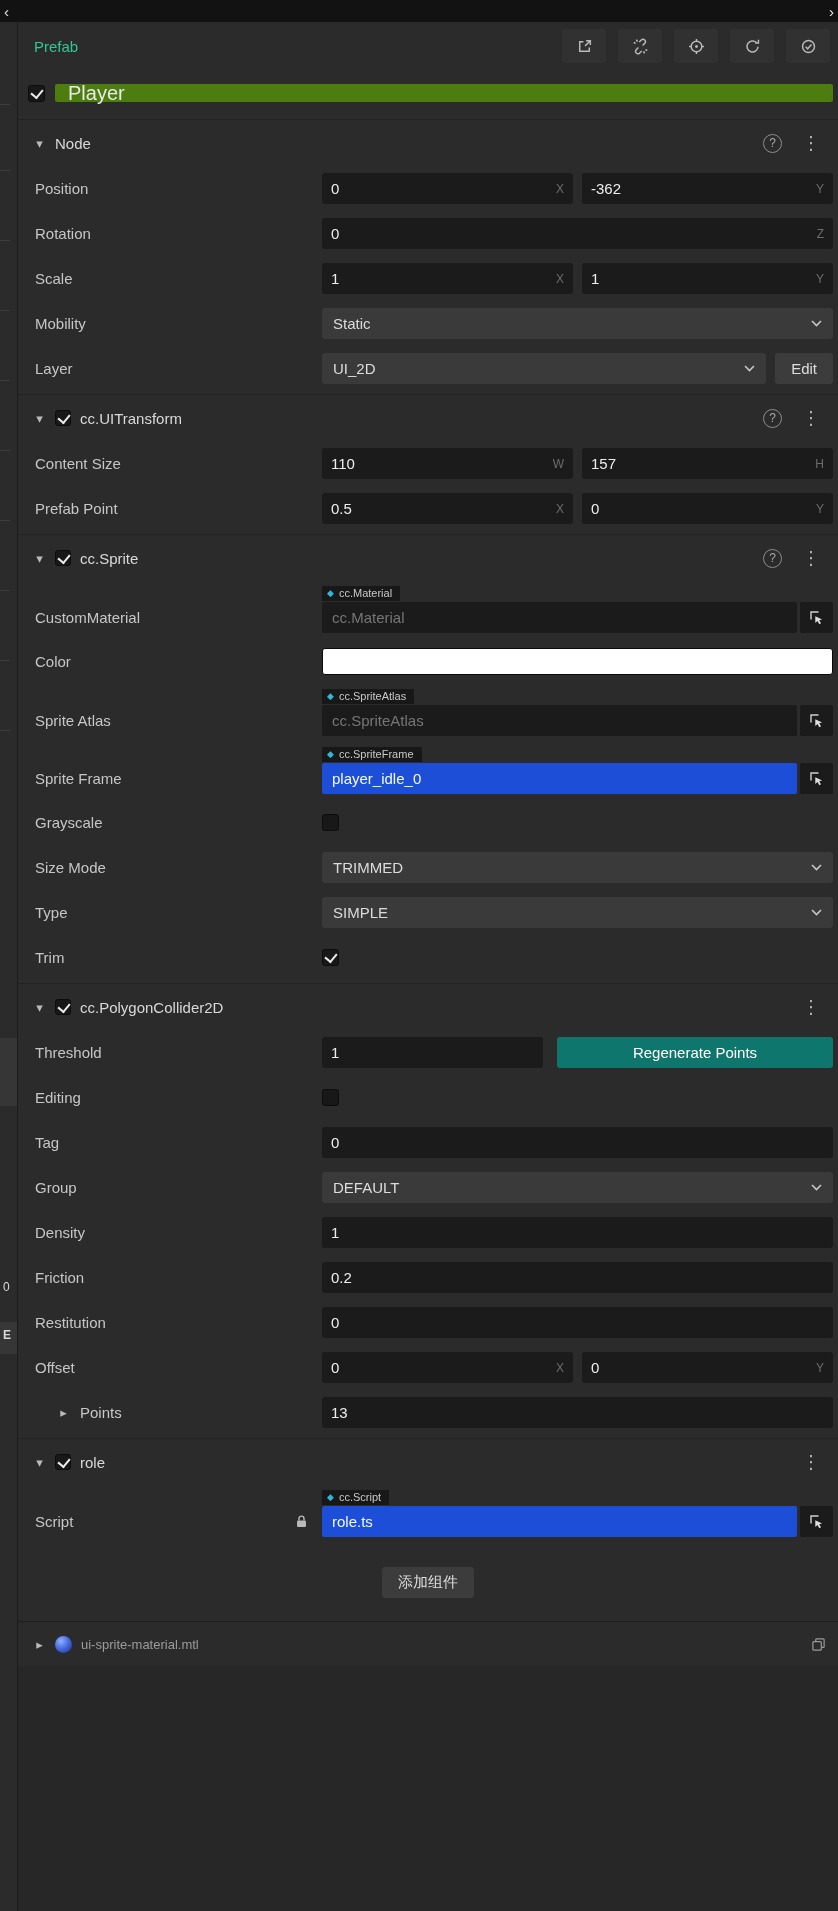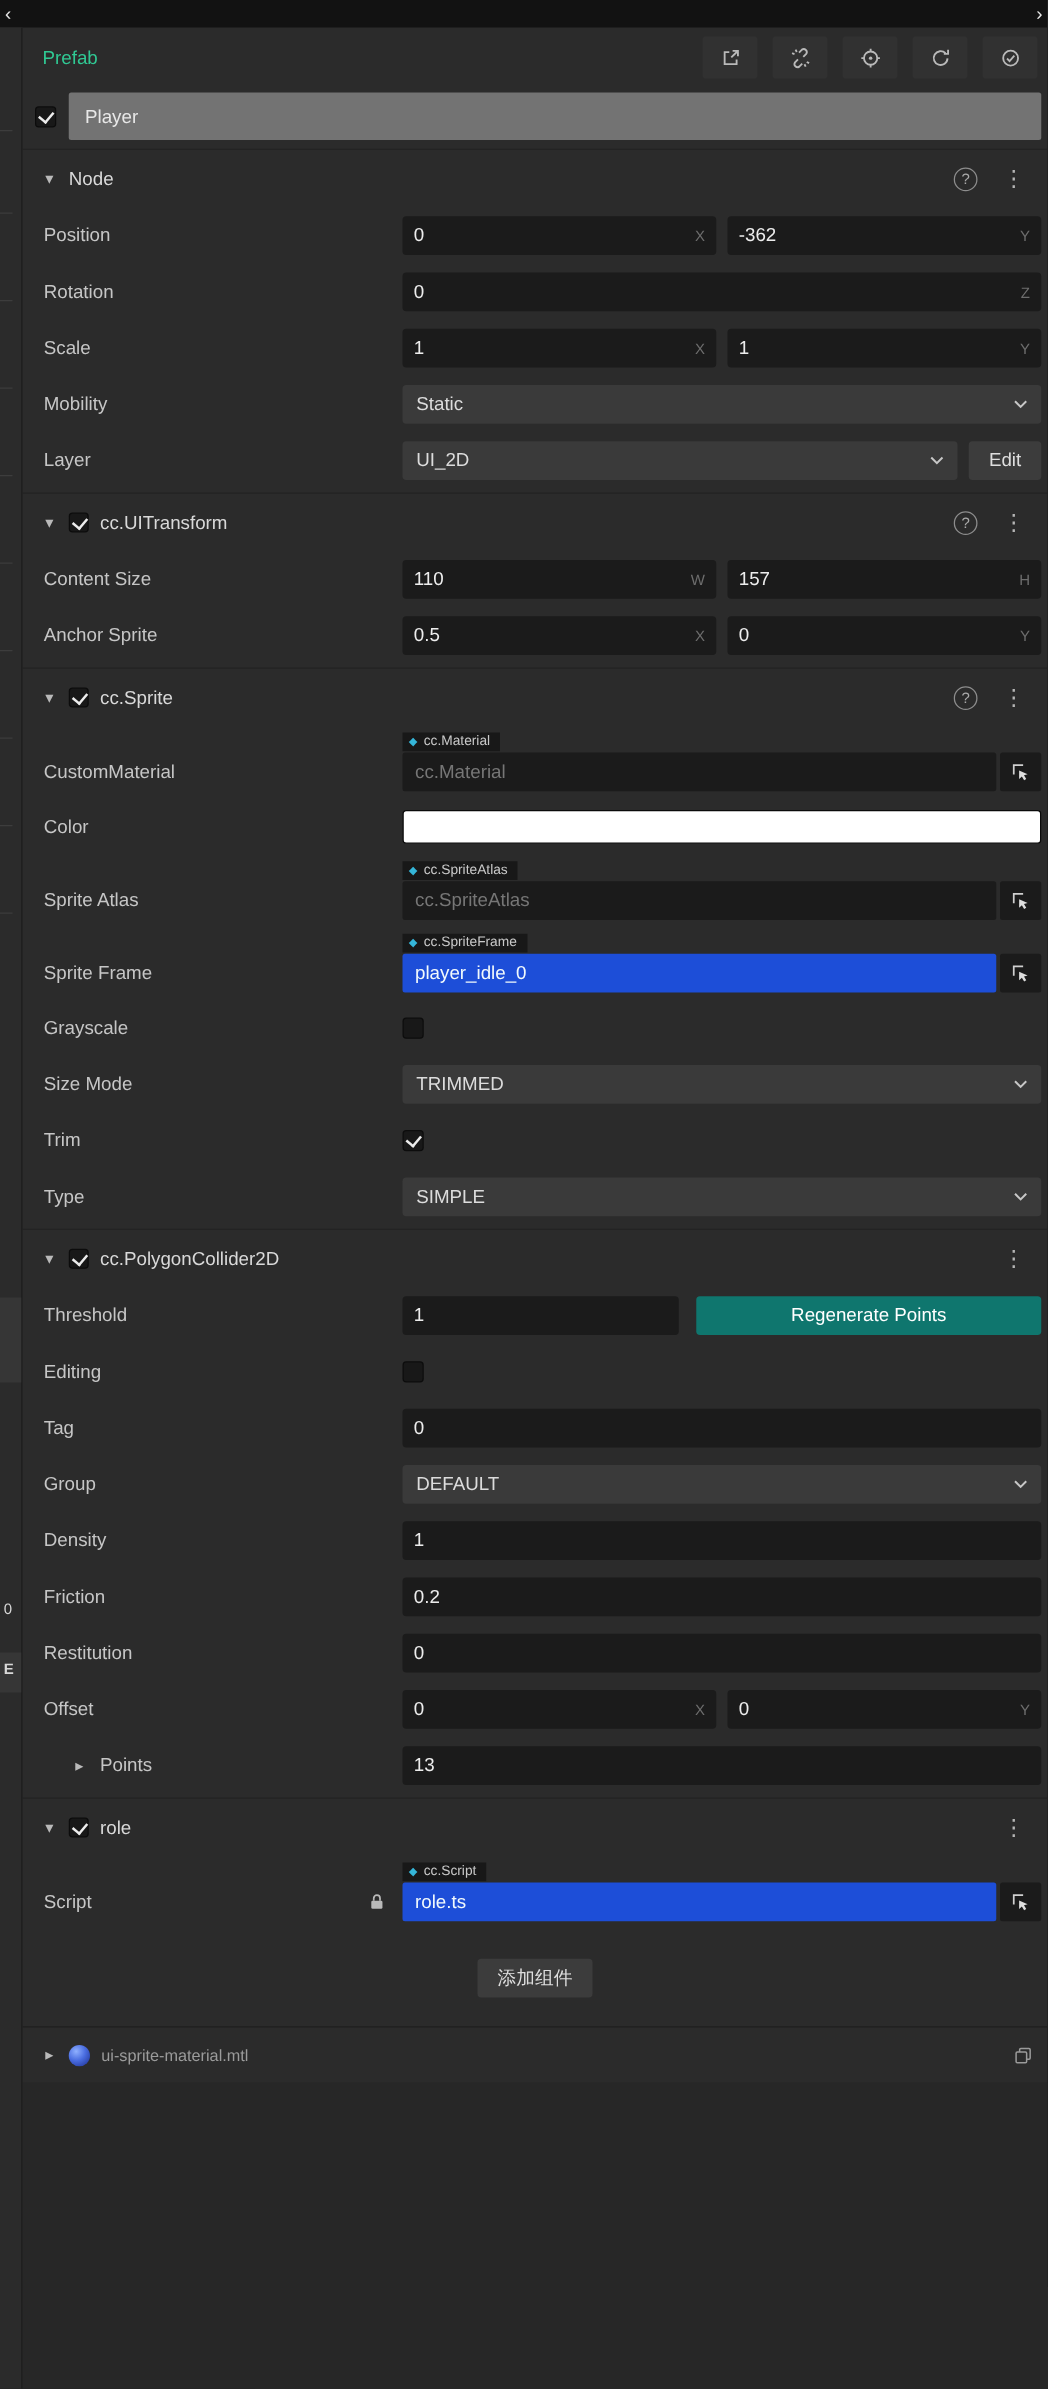--- a/index.html
+++ b/index.html
@@ -23,21 +23,21 @@
 
   
   .prefab-bar { height:48px; display:flex; align-items:center; padding:0 8px 0 16px; }
   .prefab-label { color:#30c893; font-size:15px; }
   .pf-btns { margin-left:auto; display:flex; gap:12px; }
   .pf-btn { width:44px; height:34px; background:#313131; border-radius:3px; display:flex; align-items:center; justify-content:center; cursor:pointer; }
   .pf-btn svg { width:17px; height:17px; }
 
   
   .name-row { height:46px; display:flex; align-items:center; padding:0 5px 0 10px; gap:10px; }
-  .name-input { flex:1; height:38px; background:#737373; border-radius:2px; display:flex; align-items:center; padding:0 13px; color:#e8e8e8; font-size:15px; }
+  .name-input { flex:1; height:18px; background:#4d7c0f; border-radius:2px; display:flex; align-items:center; padding:0 13px; color:#e8e8e8; font-size:20px; }
 
   
   .cb { width:17px; height:17px; background:#181818; border:1px solid #0c0c0c; border-radius:3px; position:relative; flex:none; cursor:pointer; }
   .cb.on::after { content:""; position:absolute; left:4px; top:1px; width:6px; height:9px; border-right:2px solid #ececec; border-bottom:2px solid #ececec; transform:rotate(40deg); }
   .cb.sm { width:16px; height:16px; }
 
   
   .sec-head { height:47px; margin-top:3px; border-top:1px solid #232323; display:flex; align-items:center; gap:9px; padding:0 12px 0 15px; }
   .sec-title { color:#d9d9d9; font-size:15px; }
   .caret { color:#b9b9b9; font-size:13px; width:13px; text-align:center; cursor:pointer; flex:none; }
@@ -249,21 +249,21 @@
               <span class="sfx">W</span>
             </div>
           <div class="num">
               <span>157</span>
               <span class="sfx">H</span>
             </div>
         </div>
       </div>
 
       <div class="row">
-        <div class="lbl">Anchor Sprite</div>
+        <div class="lbl">Prefab Point</div>
         <div class="fields">
           <div class="num">
               <span>0.5</span>
               <span class="sfx">X</span>
             </div>
           <div class="num">
               <span>0</span>
               <span class="sfx">Y</span>
             </div>
         </div>
@@ -356,36 +356,36 @@
           <div class="select">
               <span>TRIMMED</span>
               <svg width="11" height="7" viewBox="0 0 11 7">
                 <path d="M1 1l4.5 4.5L10 1" stroke="#c7c7c7" stroke-width="1.6" fill="none"></path>
               </svg>
             </div>
         </div>
       </div>
 
       <div class="row">
-        <div class="lbl">Trim</div>
-        <div class="fields">
-            <div class="cb on"></div>
-          </div>
-      </div>
-
-      <div class="row">
         <div class="lbl">Type</div>
         <div class="fields">
           <div class="select">
               <span>SIMPLE</span>
               <svg width="11" height="7" viewBox="0 0 11 7">
                 <path d="M1 1l4.5 4.5L10 1" stroke="#c7c7c7" stroke-width="1.6" fill="none"></path>
               </svg>
             </div>
         </div>
+      </div>
+
+      <div class="row">
+        <div class="lbl">Trim</div>
+        <div class="fields">
+            <div class="cb on"></div>
+          </div>
       </div>
 
       <div class="sec-head">
         <span class="caret">▾</span>
         <div class="cb sm on"></div>
         <span class="sec-title">cc.PolygonCollider2D</span>
         <div class="hdr-icons">
           <span class="kebab">⋮</span>
         </div>
       </div>

